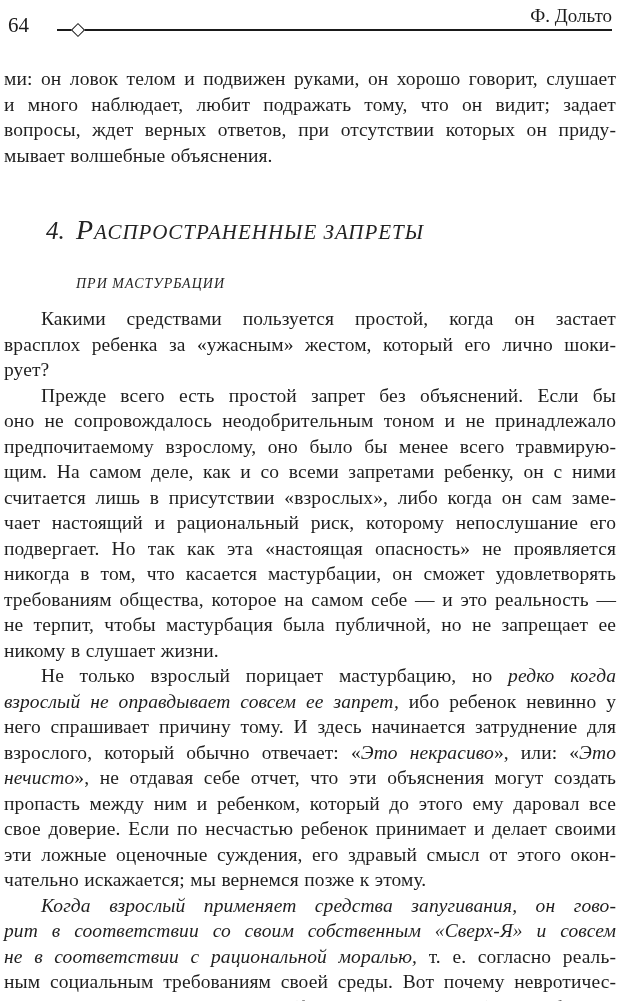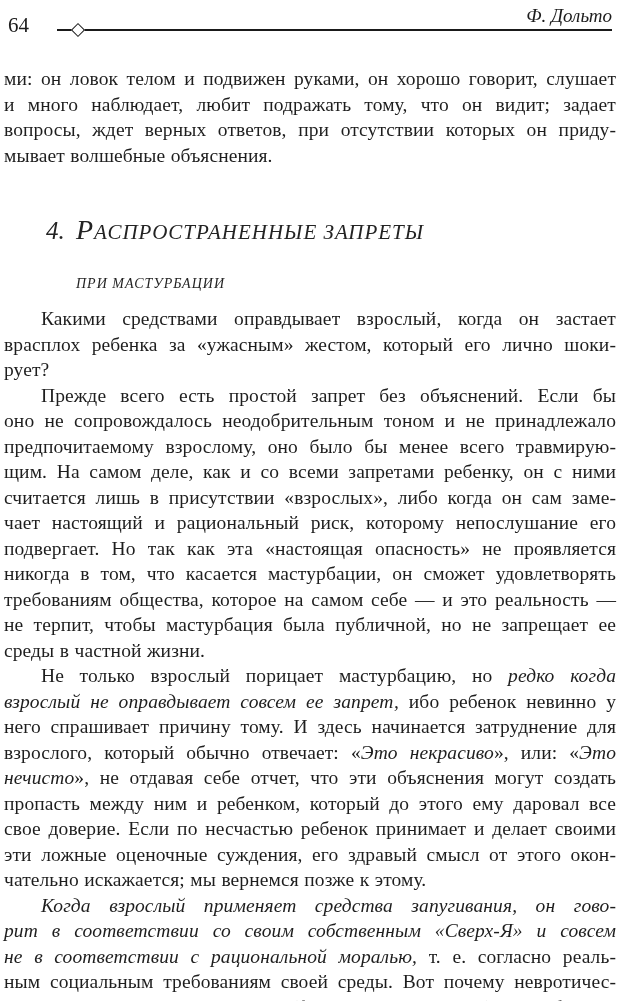--- a/index.html
+++ b/index.html
@@ -34,21 +34,20 @@
     top: 14px;
     font-size: 21px;
     line-height: 22px;
     color: #1c1c1c;
   }
   .author-name {
     position: absolute;
     right: 8px;
     top: 5px;
     font-size: 19px;
-    font-style: italic;
     color: #1c1c1c;
   }
   .header-rule {
     position: absolute;
     left: 57px;
     right: 8px;
     top: 29px;
     border-top: 2px solid #1a1a1a;
   }
   .diamond-ornament {
@@ -132,36 +131,36 @@
         </div>
       </div>
 
     <div class="section-heading">
       <div class="heading-line1"><span class="heading-num">4.</span><span class="heading-initial">Р</span><span>АСПРОСТРАНЕННЫЕ ЗАПРЕТЫ</span></div>
       <div class="heading-line2">ПРИ МАСТУРБАЦИИ</div>
     </div>
 
     <div id="para-slot-1">
         <div class="para">
-          <div class="line indent"><span>Какими средствами оправдывает взрослый, когда он застает</span></div>
+          <div class="line indent"><span>Какими средствами пользуется простой, когда он застает</span></div>
           <div class="line"><span>врасплох ребенка за «ужасным» жестом, который его лично шоки-</span></div>
           <div class="line end"><span>рует?</span></div>
         </div>
         <div class="para">
           <div class="line indent"><span>Прежде всего есть простой запрет без объяснений. Если бы</span></div>
           <div class="line"><span>оно не сопровождалось неодобрительным тоном и не принадлежало</span></div>
           <div class="line"><span>предпочитаемому взрослому, оно было бы менее всего травмирую-</span></div>
           <div class="line"><span>щим. На самом деле, как и со всеми запретами ребенку, он с ними</span></div>
           <div class="line"><span>считается лишь в присутствии «взрослых», либо когда он сам заме-</span></div>
           <div class="line"><span>чает настоящий и рациональный риск, которому непослушание его</span></div>
           <div class="line"><span>подвергает. Но так как эта «настоящая опасность» не проявляется</span></div>
           <div class="line"><span>никогда в том, что касается мастурбации, он сможет удовлетворять</span></div>
           <div class="line"><span>требованиям общества, которое на самом себе — и это реальность —</span></div>
           <div class="line"><span>не терпит, чтобы мастурбация была публичной, но не запрещает ее</span></div>
-          <div class="line end"><span>среды в частной жизни.</span></div>
+          <div class="line end"><span>никому в слушает жизни.</span></div>
         </div>
         <div class="para">
           <div class="line indent"><span>Не только взрослый порицает мастурбацию, но </span><span class="em">редко когда</span></div>
           <div class="line"><span class="em">взрослый не оправдывает совсем ее запрет,</span><span> ибо ребенок невинно у</span></div>
           <div class="line"><span>него спрашивает причину тому. И здесь начинается затруднение для</span></div>
           <div class="line"><span>взрослого, который обычно отвечает: «</span><span class="em">Это некрасиво</span><span>», или: «</span><span class="em">Это</span></div>
           <div class="line"><span class="em">нечисто</span><span>», не отдавая себе отчет, что эти объяснения могут создать</span></div>
           <div class="line"><span>пропасть между ним и ребенком, который до этого ему даровал все</span></div>
           <div class="line"><span>свое доверие. Если по несчастью ребенок принимает и делает своими</span></div>
           <div class="line"><span>эти ложные оценочные суждения, его здравый смысл от этого окон-</span></div>

